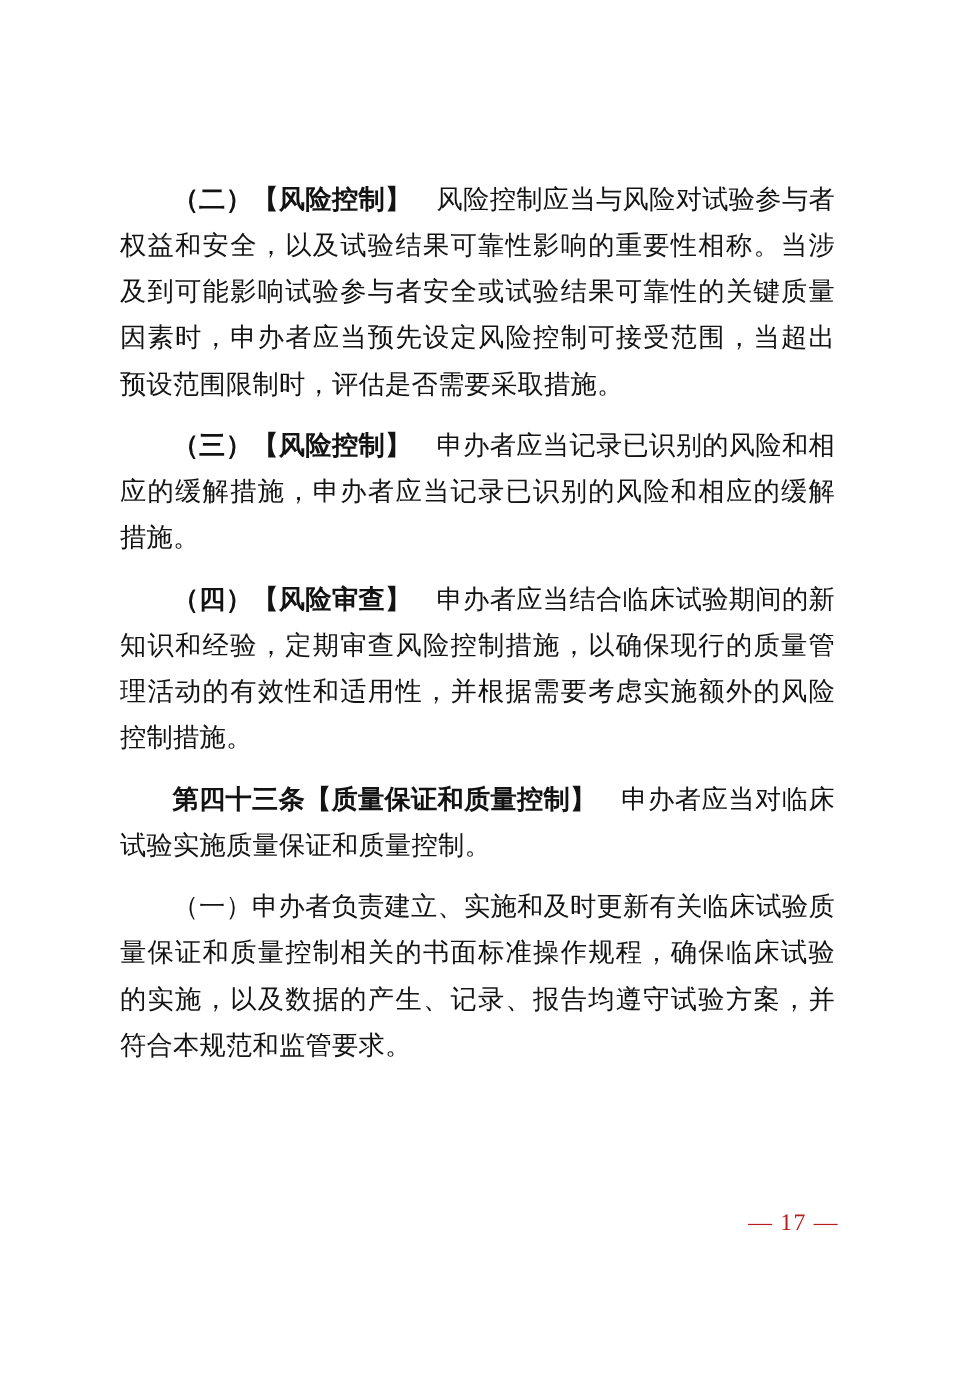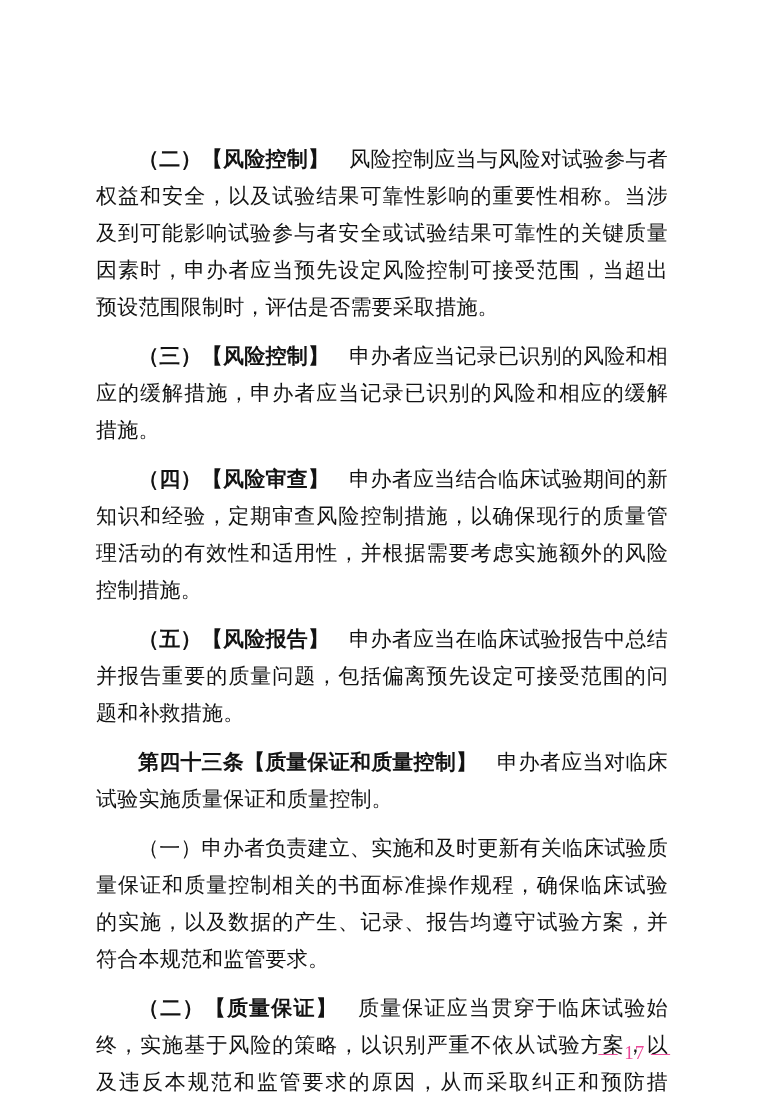--- a/index.html
+++ b/index.html
@@ -37,43 +37,41 @@
   .para .label:not(:empty) {
     margin-right: 0.95em;
   }
   
   .para.article .label {
     font-family: Liberation Serif, serif;
     letter-spacing: 0;
   }
   .page-footer {
     position: absolute;
-    top: 1042px;
+    top: 968px;
     right: 110px;
     font-size: 19px;
     line-height: 22px;
     letter-spacing: 1px;
-    color: #ec4899;
+    color: #b91c1c;
   }
 </style>
 </head>
 <body>
 
 <div class="text-block">
 
   <p class="para"><span class="label">（二）【风险控制】</span><span class="body-text">风险控制应当与风险对试验参与者权益和安全，以及试验结果可靠性影响的重要性相称。当涉及到可能影响试验参与者安全或试验结果可靠性的关键质量因素时，申办者应当预先设定风险控制可接受范围，当超出预设范围限制时，评估是否需要采取措施。</span></p>
 
   <p class="para"><span class="label">（三）【风险控制】</span><span class="body-text">申办者应当记录已识别的风险和相应的缓解措施，申办者应当记录已识别的风险和相应的缓解措施。</span></p>
 
   <p class="para"><span class="label">（四）【风险审查】</span><span class="body-text">申办者应当结合临床试验期间的新知识和经验，定期审查风险控制措施，以确保现行的质量管理活动的有效性和适用性，并根据需要考虑实施额外的风险控制措施。</span></p>
 
-  <p class="para"><span class="label">（五）【风险报告】</span><span class="body-text">申办者应当在临床试验报告中总结并报告重要的质量问题，包括偏离预先设定可接受范围的问题和补救措施。</span></p>
 
   <p class="para article"><span class="label">第四十三条【质量保证和质量控制】</span><span class="body-text">申办者应当对临床试验实施质量保证和质量控制。</span></p>
 
   <p class="para"><span class="label"></span><span class="body-text">（一）申办者负责建立、实施和及时更新有关临床试验质量保证和质量控制相关的书面标准操作规程，确保临床试验的实施，以及数据的产生、记录、报告均遵守试验方案，并符合本规范和监管要求。</span></p>
 
-  <p class="para"><span class="label">（二）【质量保证】</span><span class="body-text">质量保证应当贯穿于临床试验始终，实施基于风险的策略，以识别严重不依从试验方案，以及违反本规范和监管要求的原因，从而采取纠正和预防措施。</span></p>
 
 
 </div>
 
 <div class="page-footer">— 17 —</div>
 
 </body></html>

